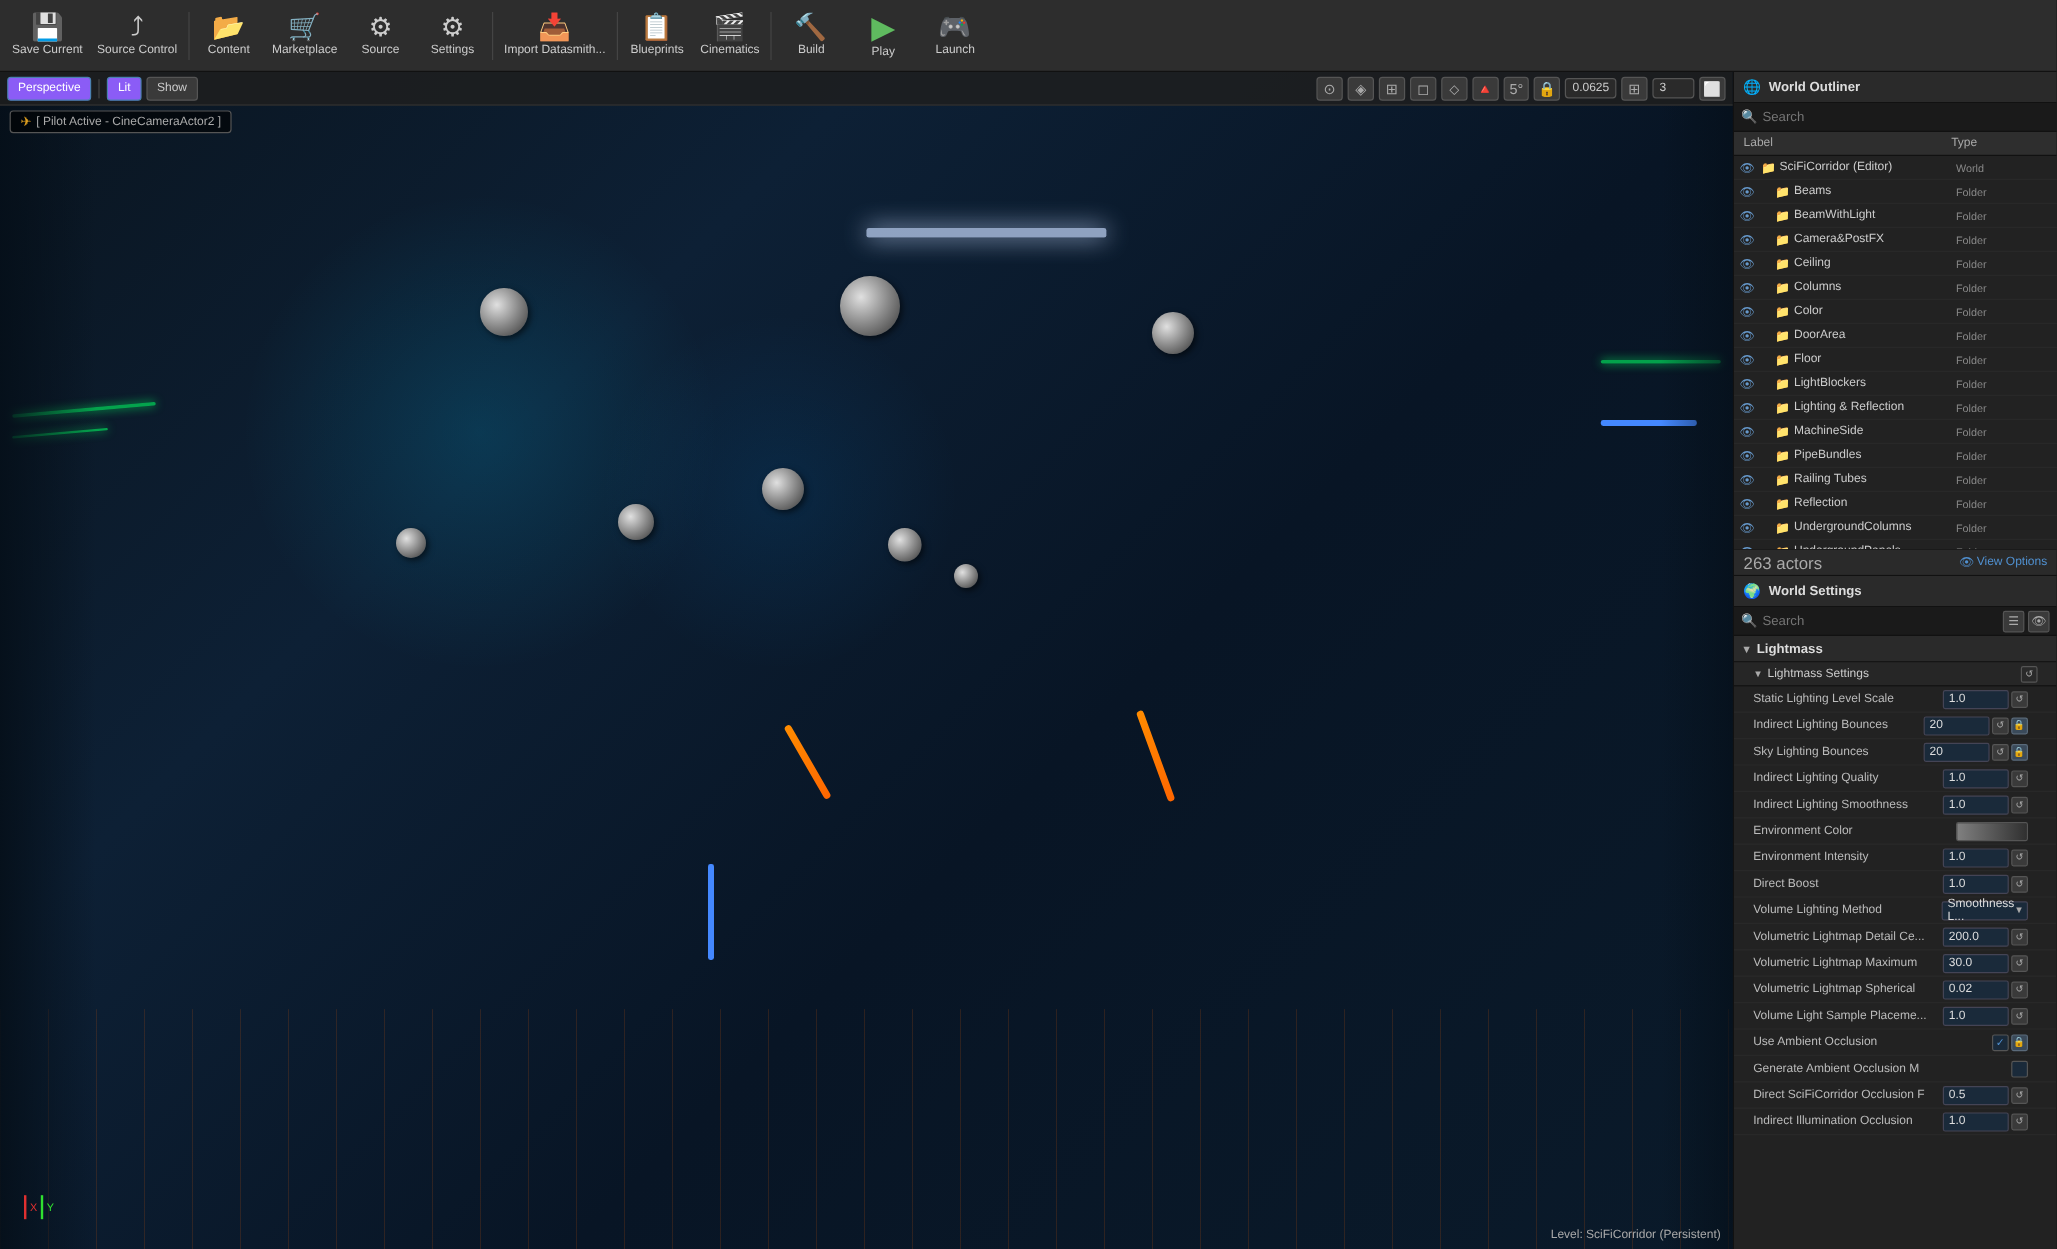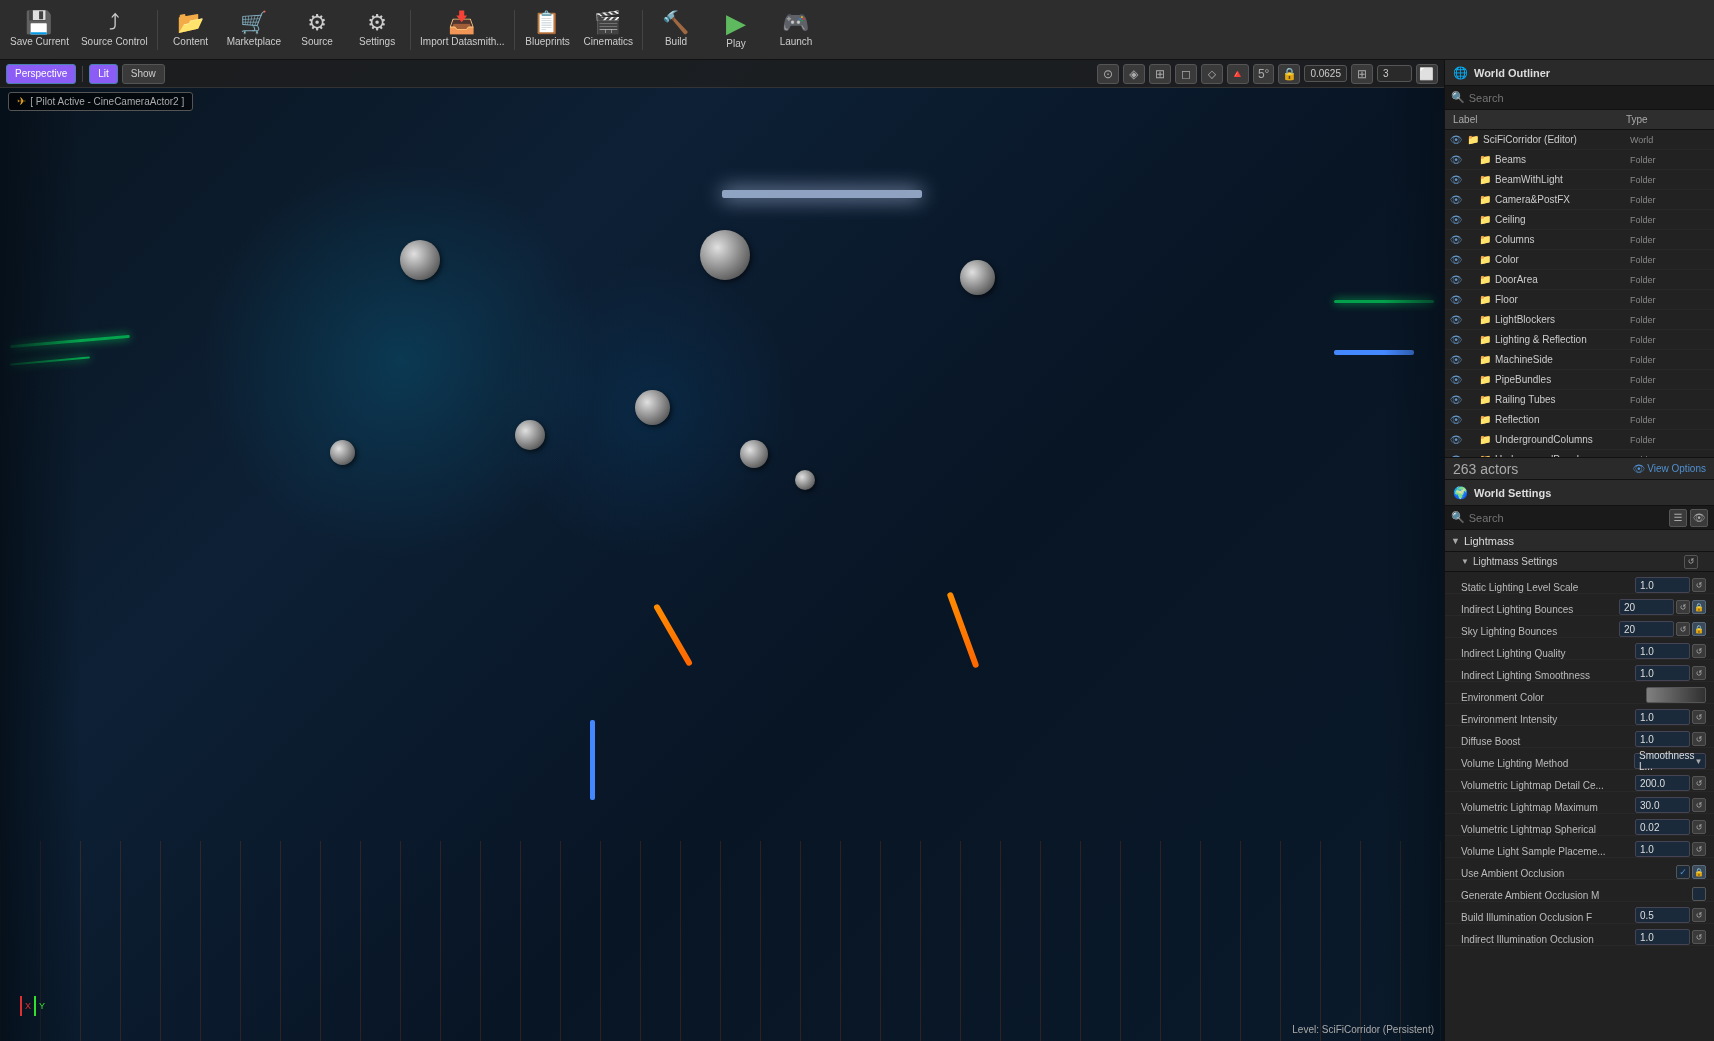--- a/index.html
+++ b/index.html
@@ -301,39 +301,39 @@
       height: 22px;
       background: #2a2a2a;
       border-bottom: 1px solid #111;
       display: flex;
       align-items: center;
       padding: 0 6px;
       cursor: pointer;
       gap: 4px;
     }
     .section-arrow { color: #aaa; font-size: 9px; }
-    .section-title { font-size: 11px; color: #ddd; font-weight: normal; }
+    .section-title { font-size: 11px; color: #ddd; font-weight: bold; }
     .sub-section-header {
       height: 20px;
       background: #262626;
       border-bottom: 1px solid #111;
       display: flex;
       align-items: center;
       padding: 0 16px;
       cursor: pointer;
       gap: 4px;
     }
     .sub-section-arrow { color: #aaa; font-size: 8px; }
     .sub-section-title { font-size: 10px; color: #ccc; }
     .setting-row {
       height: 22px;
       display: flex;
-      align-items: flex-end;
+      align-items: center;
       border-bottom: 1px solid rgba(255,255,255,0.03);
-      padding: 0 8px 0 16px;
+      padding: 0 24px 0 16px;
     }
     .setting-label {
       flex: 1;
       font-size: 10px;
       color: #bbb;
       overflow: hidden;
       text-overflow: ellipsis;
       white-space: nowrap;
     }
     .setting-value {
@@ -776,21 +776,21 @@
 
         <div class="setting-row">
           <span class="setting-label">Environment Intensity</span>
           <div class="setting-value">
             <input class="num-input" type="text" value="1.0" style="">
             <div class="reset-btn">↺</div>
           </div>
         </div>
 
         <div class="setting-row">
-          <span class="setting-label">Diffuse Boost</span>
+          <span class="setting-label">Direct Boost</span>
           <div class="setting-value">
             <input class="num-input" type="text" value="1.0" style="">
             <div class="reset-btn">↺</div>
           </div>
         </div>
 
         <div class="setting-row">
           <span class="setting-label">Volume Lighting Method</span>
           <div class="setting-value">
             <div class="dropdown-input">
@@ -841,21 +841,21 @@
         </div>
 
         <div class="setting-row">
           <span class="setting-label">Generate Ambient Occlusion M</span>
           <div class="setting-value">
             <div class="checkbox-input" style="color:transparent;">✓</div>
           </div>
         </div>
 
         <div class="setting-row">
-          <span class="setting-label">Build Illumination Occlusion F</span>
+          <span class="setting-label">Direct SciFiCorridor Occlusion F</span>
           <div class="setting-value">
             <input class="num-input" type="text" value="0.5" style="">
             <div class="reset-btn">↺</div>
           </div>
         </div>
 
         <div class="setting-row">
           <span class="setting-label">Indirect Illumination Occlusion</span>
           <div class="setting-value">
             <input class="num-input" type="text" value="1.0" style="">

